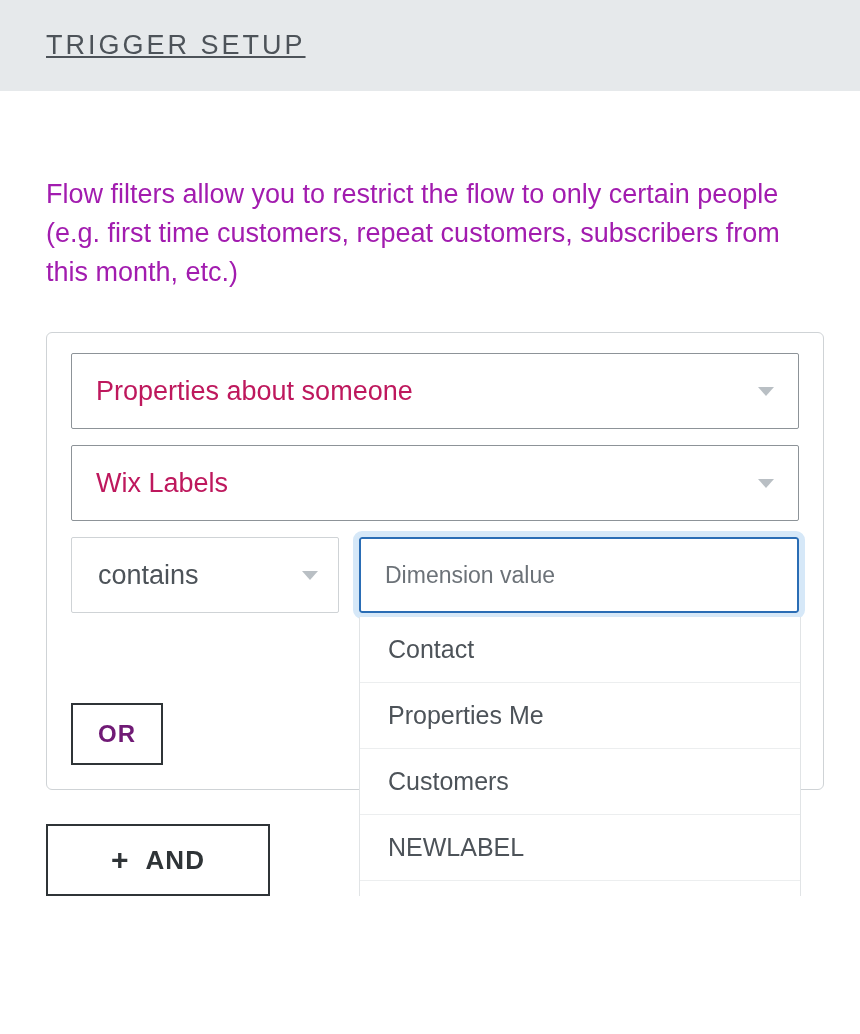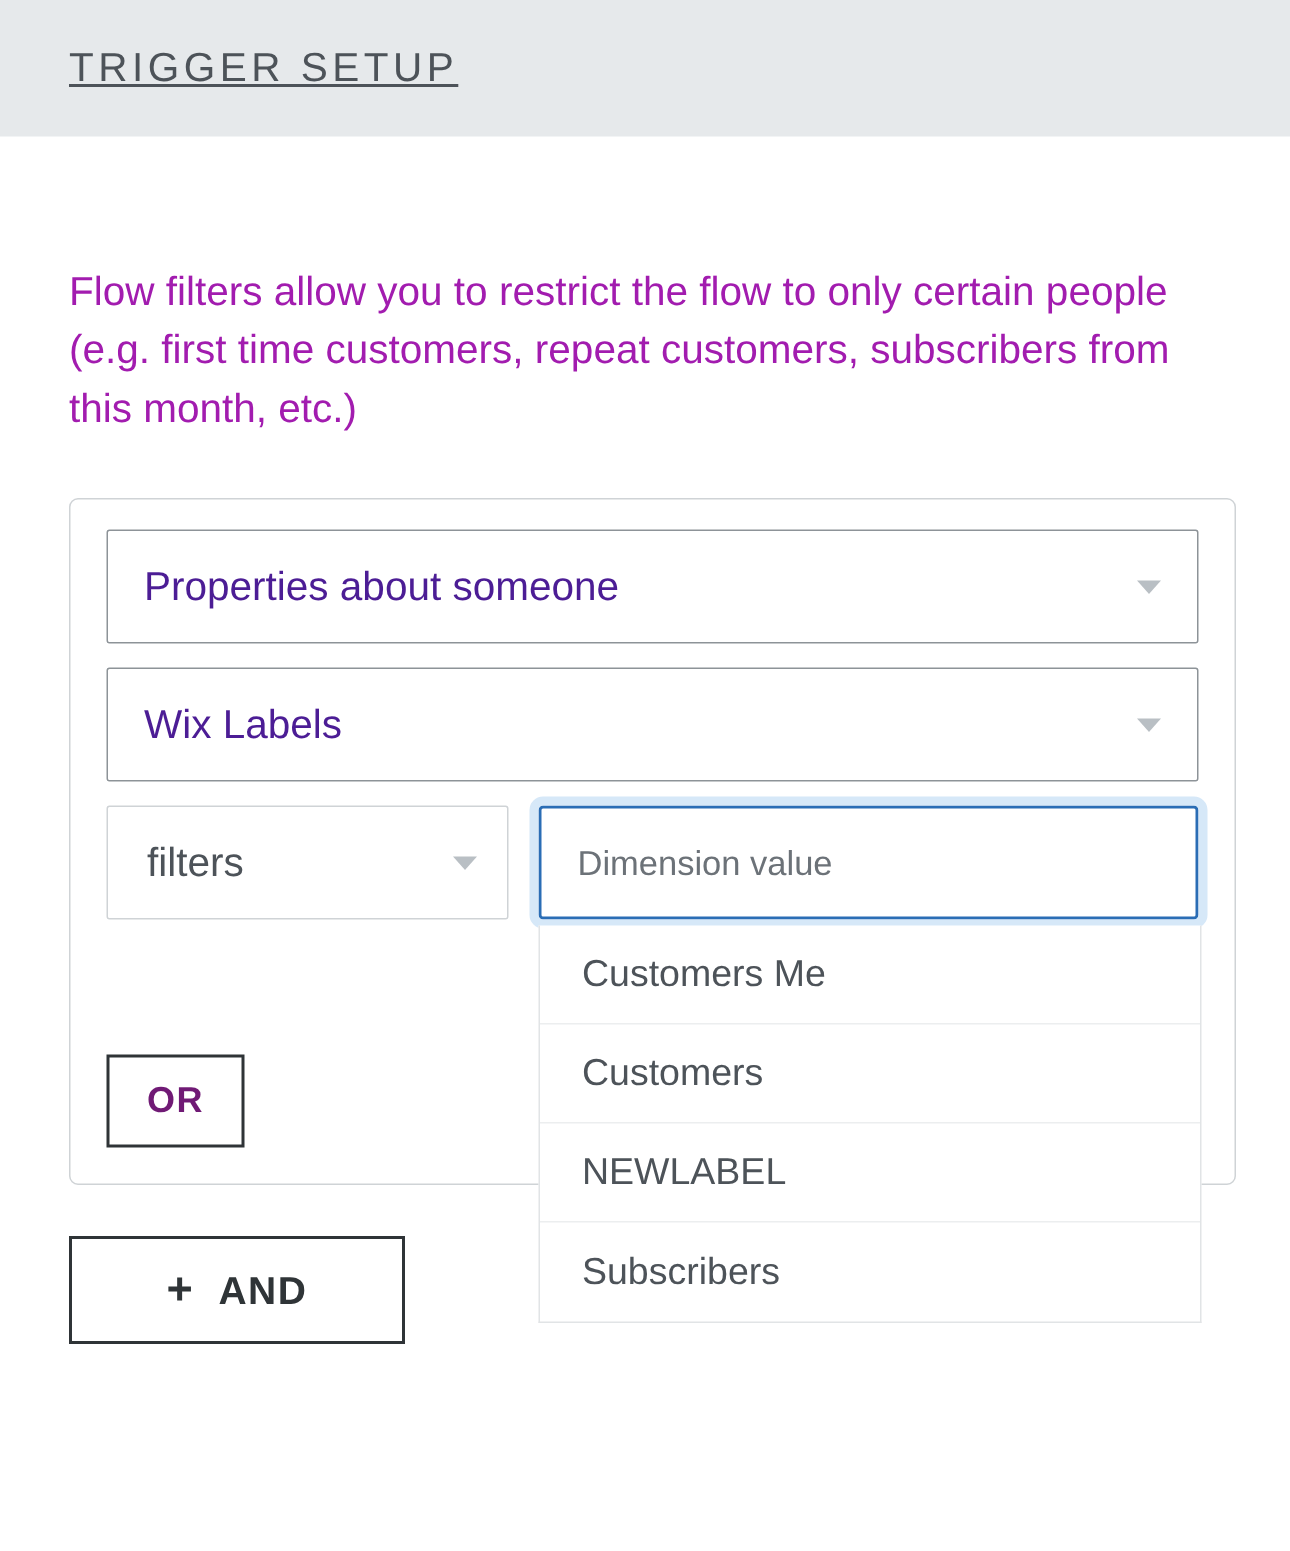--- a/index.html
+++ b/index.html
@@ -39,21 +39,21 @@
   .select-row {
     width: 100%;
     border: 1px solid #8d9398;
     border-radius: 2px;
     height: 76px;
     display: flex;
     align-items: center;
     justify-content: space-between;
     padding: 0 24px;
     font-size: 27px;
-    color: #4c1d95;
+    color: #be185d;
     background: #fff;
     margin-bottom: 16px;
     cursor: pointer;
   }
   .select-row:last-of-used { margin-bottom: 0; }
   .row-group {
     display: flex;
     gap: 20px;
     margin-bottom: 16px;
   }
@@ -167,27 +167,28 @@
     <span class="caret"></span>
   </div>
 
   <div class="select-row">
     <span>Wix Labels</span>
     <span class="caret"></span>
   </div>
 
   <div class="row-group">
     <div class="select-contains">
-      <span>filters</span>
+      <span>contains</span>
       <span class="caret"></span>
     </div>
     <div class="combo-wrap">
       <input class="combo-input" type="text" placeholder="Dimension value" style="">
       <div class="dropdown-list">
-        <div class="dropdown-item">Customers Me</div>
+        <div class="dropdown-item">Contact</div>
+        <div class="dropdown-item">Properties Me</div>
         <div class="dropdown-item">Customers</div>
         <div class="dropdown-item">NEWLABEL</div>
         <div class="dropdown-item">Subscribers</div>
       </div>
     </div>
   </div>
 
   <div class="or-button">
     <span>OR</span>
   </div>

